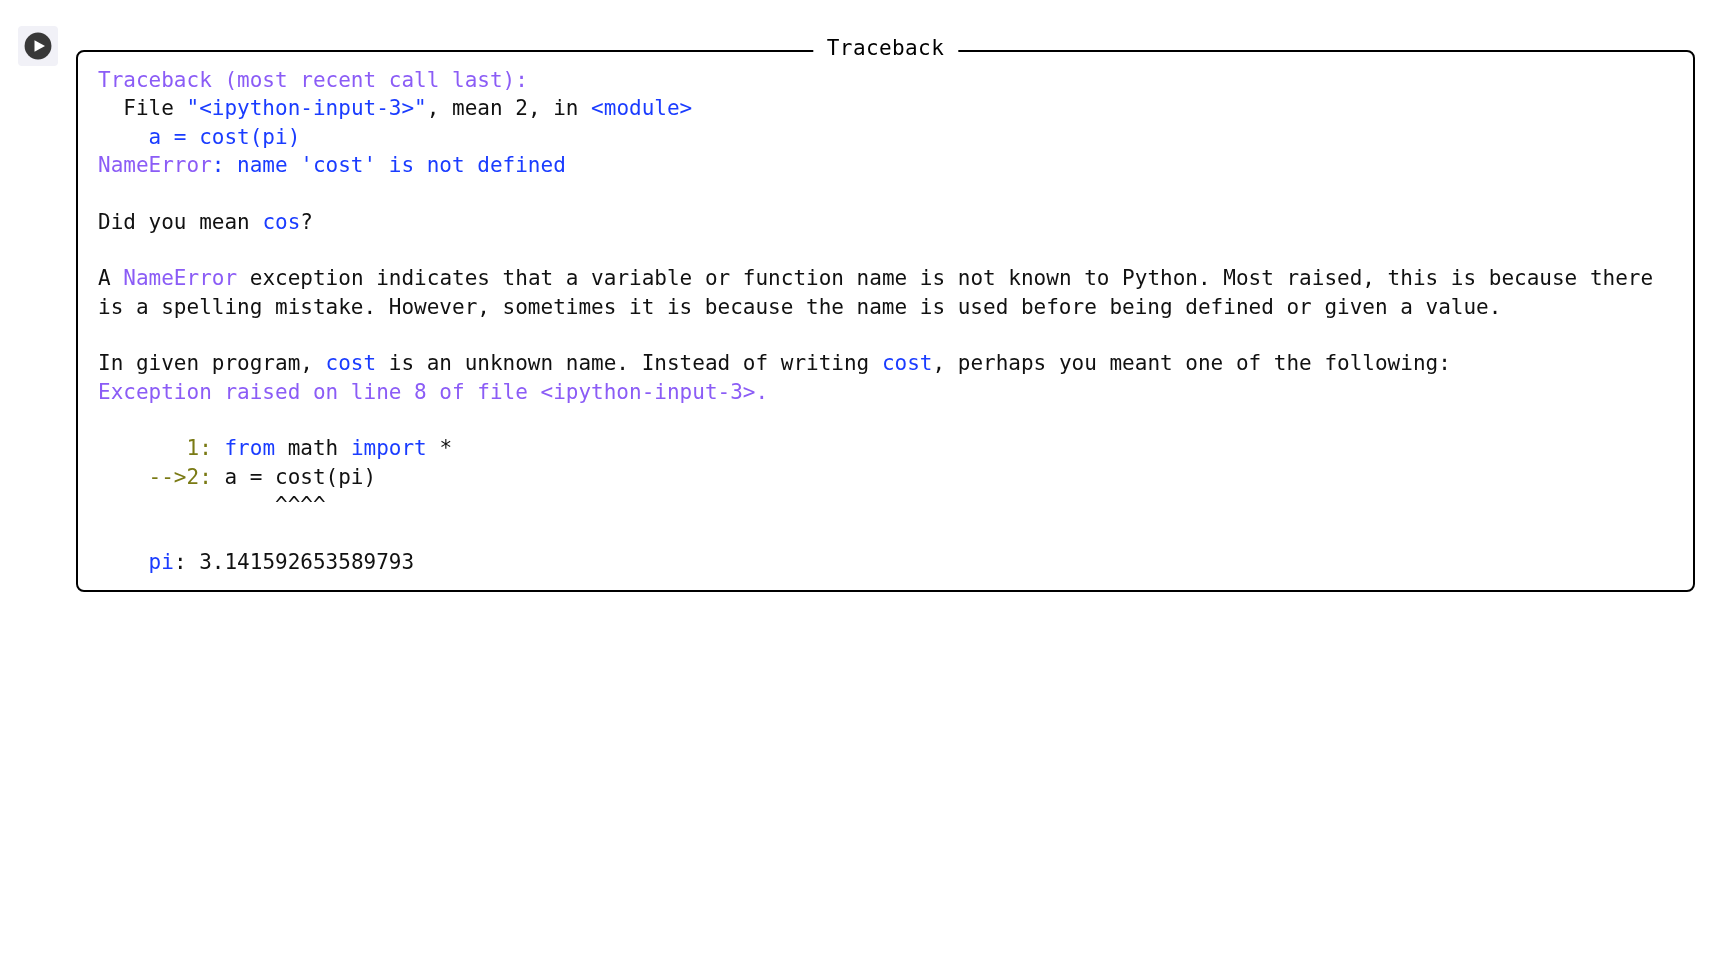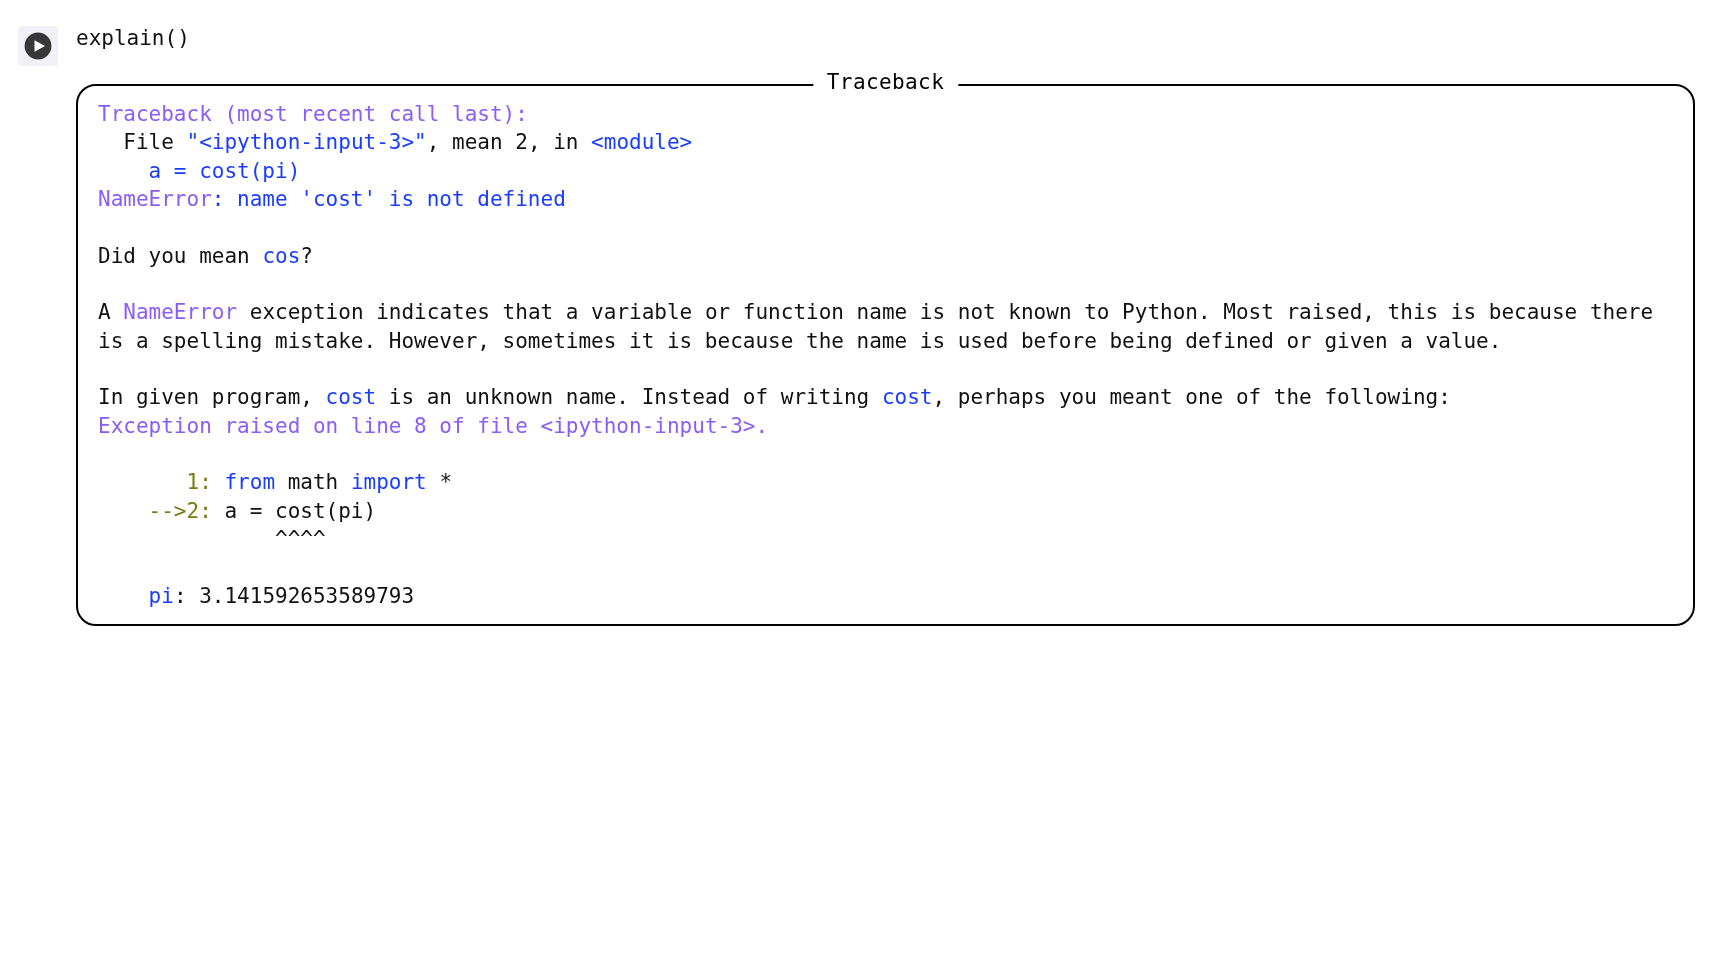--- a/index.html
+++ b/index.html
@@ -38,21 +38,21 @@
       font-family: "Menlo","Consolas","DejaVu Sans Mono",monospace;
       font-size: 21px;
       padding: 6px 0 4px 0;
       color: #111;
     }
     .output-wrap {
       margin-top: 30px;
     }
     .fieldset {
       border: 2px solid #000;
-      border-radius: 20px;
+      border-radius: 8px;
       position: relative;
       padding: 14px 20px 14px 20px;
     }
     .legend {
       position: absolute;
       top: -16px;
       left: 50%;
       transform: translateX(-50%);
       background: #fff;
       padding: 0 14px;
@@ -87,21 +87,20 @@
 
 <div class="cell">
   <div class="run-button">
     <svg viewBox="0 0 24 24">
       <circle cx="12" cy="12" r="11.5" fill="#383838"></circle>
       <polygon points="9,7 18,12 9,17" fill="#fff"></polygon>
     </svg>
   </div>
 
   <div class="cell-body">
-    <div class="code-line">explain()</div>
 
     <div class="output-wrap">
       <div class="fieldset">
         <div class="legend"> Traceback </div>
 
 <pre class="output"><span class="red">Traceback (most recent call last):</span>
 <span>  File </span><span class="blue">"&lt;ipython-input-3&gt;"</span><span>, mean 2, in </span><span class="blue">&lt;module&gt;</span>
 <span class="blue">    a = cost(pi)</span>
 <span class="red">NameError</span><span class="blue">: name 'cost' is not defined</span>
 

